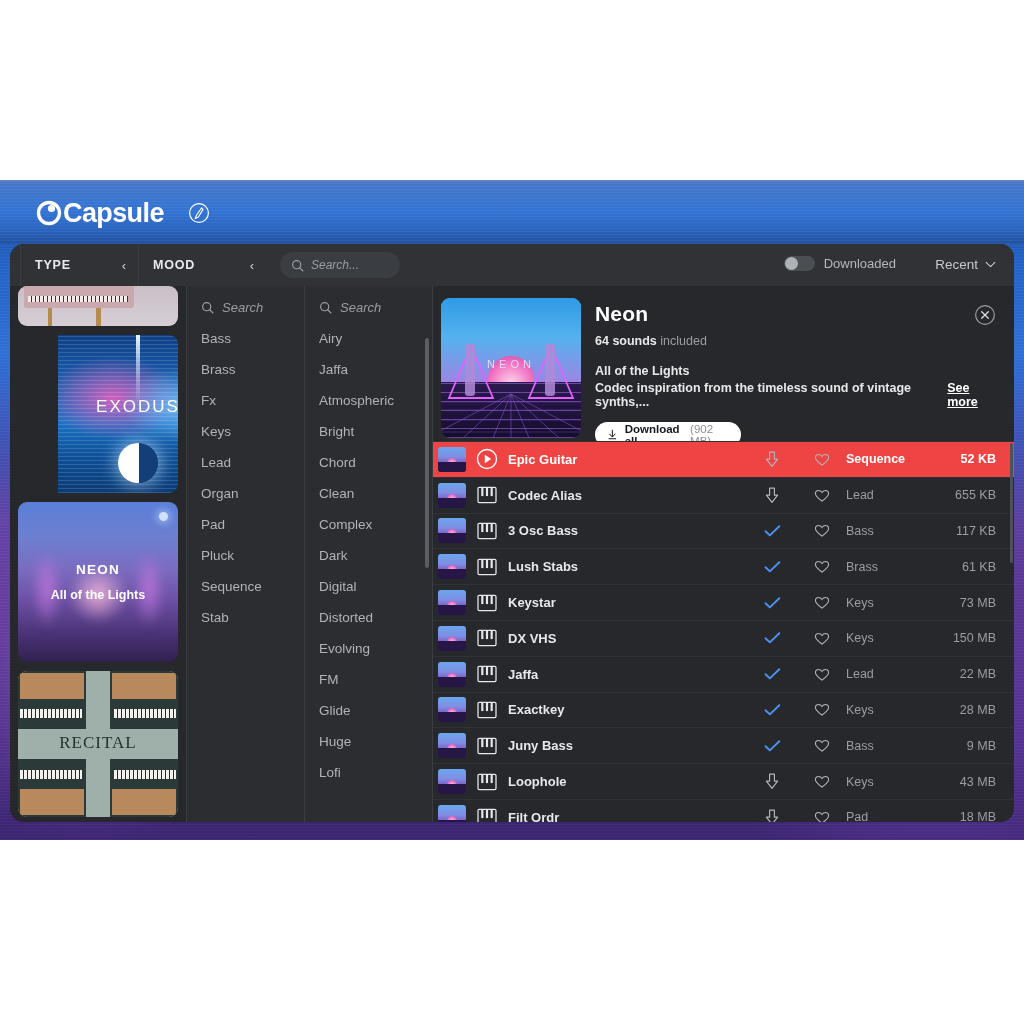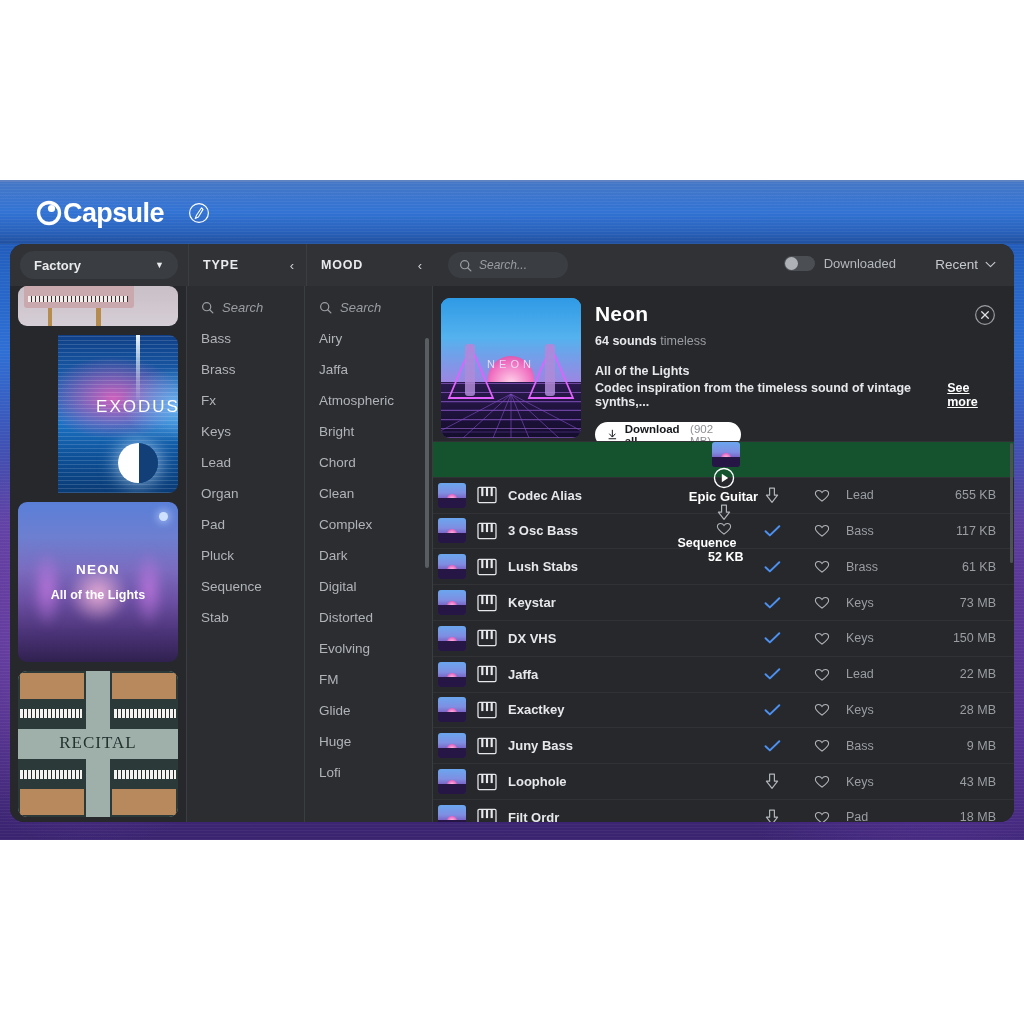--- a/index.html
+++ b/index.html
@@ -272,21 +272,21 @@
   .dlall .dsize { font-size:11.5px; color:#8c8f94; }
 
   .closebtn { position:absolute; right:18px; top:18px; cursor:pointer; }
 
   
   #soundlist { position:absolute; left:0; right:0; top:155px; bottom:0; overflow:hidden; }
   .srow {
     height:35.8px; display:flex; align-items:center;
     border-top:1px solid #303236; cursor:pointer;
   }
-  .srow.sel { background:#14532d;flex-direction:column; }
+  .srow.sel { background:#ef4444; }
   .srow .thumbsm { width:28px; height:25px; border-radius:3px; margin-left:5px; flex:0 0 auto;
     background:linear-gradient(180deg,#6aa6ee 0%,#7f8ee2 40%,#7a57bc 68%,#3a2566 100%); position:relative; overflow:hidden; }
   .srow .thumbsm .sm-sun { position:absolute; left:9px; top:11px; width:10px; height:10px; border-radius:50%;
     background:radial-gradient(circle,#ffc6e6,#e060c0 70%); }
   .srow .thumbsm .sm-ground { position:absolute; left:0; right:0; bottom:0; height:10px; background:#261645; }
   .srow .ico { width:42px; display:flex; align-items:center; justify-content:center; flex:0 0 auto; }
   .srow .sname { flex:1; font-size:13px; font-weight:700; color:#e6e8ea; }
   .srow.sel .sname { color:#ffffff; }
   .srow .cdl { width:52px; display:flex; align-items:center; justify-content:center; flex:0 0 auto; }
   .srow .cfav { width:48px; display:flex; align-items:center; justify-content:center; flex:0 0 auto; }
@@ -390,24 +390,20 @@
 
     <svg class="volslider" viewBox="0 0 85 18">
       <line x1="0" y1="6" x2="85" y2="6" stroke="#ffffff" stroke-width="1.4"></line>
       <line x1="0" y1="12" x2="85" y2="12" stroke="#ffffff" stroke-width="1.4"></line>
       <rect x="51" y="0" width="3.4" height="18" fill="#ffffff" rx="1"></rect>
     </svg>
 
     <div id="browser">
 
       <div id="filterbar">
-        <div class="factorysel">
-          <span class="flabel">Factory</span>
-          <span class="fcaret">▼</span>
-        </div>
 
         <div class="colhead" style="width:118px; margin-left:10px;">
           <span class="chtxt">TYPE</span>
           <span class="chcar">‹</span>
         </div>
 
         <div class="colhead" style="width:128px;">
           <span class="chtxt">MOOD</span>
           <span class="chcar">‹</span>
         </div>
@@ -569,21 +565,21 @@
                 <rect x="104" y="46" width="10" height="52" rx="3"></rect>
               </g>
             </svg>
             <div class="ntxt">NEON</div>
           </div>
 
           <div class="dmeta">
             <div class="dtitle">Neon</div>
             <div class="dcount">
               <b>64 sounds</b>
-              <span>timeless</span>
+              <span>included</span>
             </div>
             <div class="dsubtitle">All of the Lights</div>
             <div class="ddesc">
               <span>Codec inspiration from the timeless sound of vintage synths,...</span>
                 <span class="seemore">See more</span>
             </div>
             <div class="dlall">
               <svg width="13" height="14" viewBox="0 0 14 15">
                 <path d="M7 1.2 L7 9.4 M3.4 6.2 L7 10.2 L10.6 6.2" fill="none" stroke="#15181c" stroke-width="1.3" stroke-linecap="round" stroke-linejoin="round"></path>
                 <path d="M2.6 12.4 L11.4 12.4" stroke="#15181c" stroke-width="1.3" stroke-linecap="round"></path>

